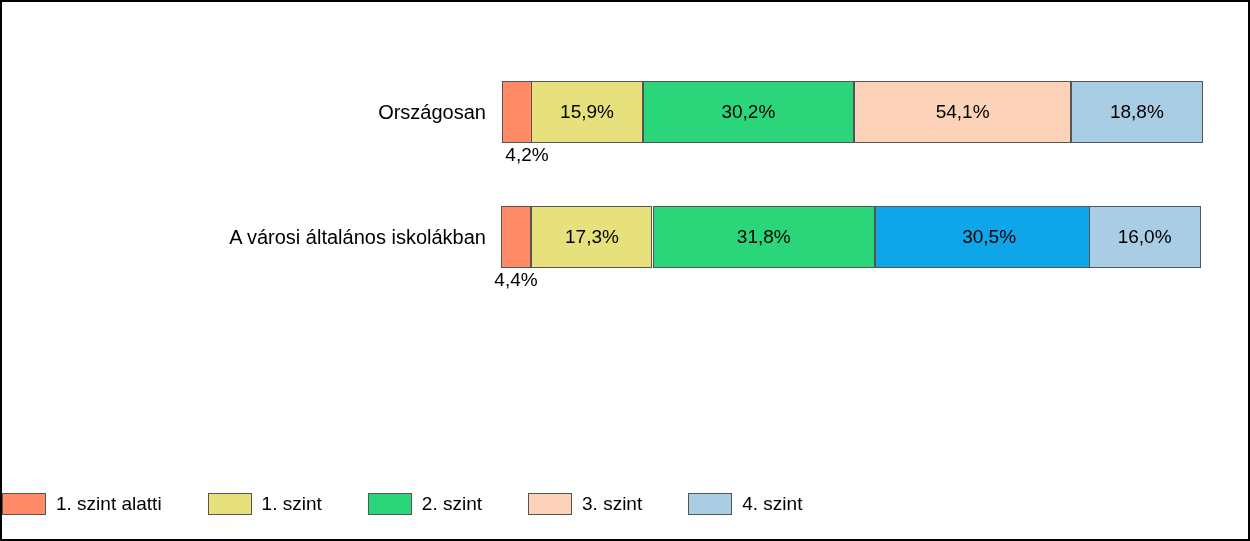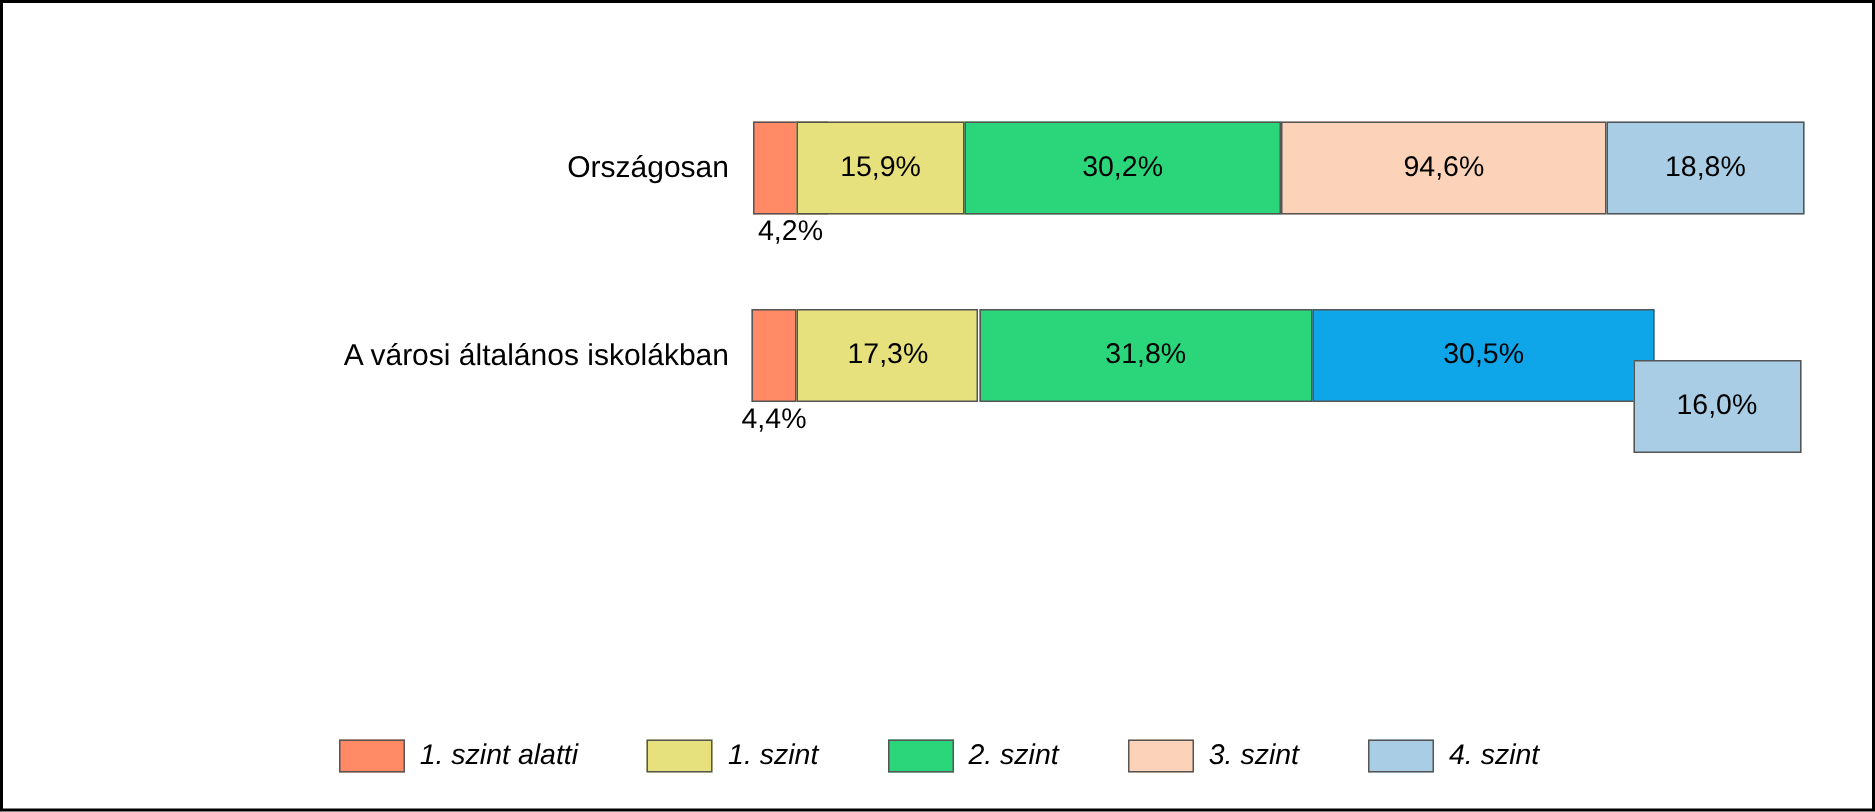--- a/index.html
+++ b/index.html
@@ -5,21 +5,21 @@
   html,body{margin:0;padding:0;font-family:Arial,Helvetica,sans-serif;font-size:16px;color:#000;}
   #frame{box-sizing:border-box;width:1250px;height:541px;border:2px solid #000;position:relative;background:#fff;}
   #note{position:absolute;left:6px;top:4px;font-style:italic;color:#888;font-size:15px;}
   #plot{position:absolute;left:0;top:60px;width:1248px;height:380px;}
   .row{display:flex;align-items:center;height:100px;margin-bottom:25px;position:relative;}
   .row:last-child{margin-bottom:0;}
   .ylabel{width:500px;text-align:right;padding-right:16px;font-size:20px;box-sizing:border-box;}
   .bar{position:relative;flex:0 0 700px;height:62px;}
   .seg{position:absolute;top:0;height:100%;display:flex;align-items:center;justify-content:center;box-sizing:border-box;border:1px solid #555;font-size:19px;white-space:nowrap;}
   .seg .lbl-below{position:absolute;top:100%;left:50%;transform:translateX(-50%);padding-top:2px;font-size:19px;white-space:nowrap;}
-  .legend{position:absolute;bottom:24px;left:0;width:1248px;display:flex;justify-content:center;gap:46px;font-size:19px;font-style:italic;}
+  .legend{position:absolute;bottom:24px;left:0;width:1248px;display:flex;justify-content:flex-start;gap:46px;font-size:19px;}
   .legend-item{display:flex;align-items:center;gap:10px;}
   .swatch{width:44px;height:22px;border:1px solid #555;box-sizing:border-box;}
 </style>
 </head>
 <body>
 <div id="frame">
 
   <div id="plot">
       <div class="row">
         <div class="ylabel">Országosan</div>
@@ -27,21 +27,21 @@
           <div class="seg" style="left: 0px; width: 50px; background: rgb(255, 138, 101);">
             <div class="lbl-below">4,2%</div>
           </div>
           <div class="seg" style="left: 29.4px; width: 111.3px; background: rgb(230, 224, 125);">
             <span>15,9%</span>
           </div>
           <div class="seg" style="left: 140.7px; width: 211.4px; background: rgb(43, 214, 123);">
             <span>30,2%</span>
           </div>
           <div class="seg" style="left: 352.1px; width: 217px; background: rgb(252, 211, 185);">
-            <span>94,6%</span>
+            <span>54,1%</span>
           </div>
           <div class="seg" style="left: 569.1px; width: 131.6px; background: rgb(169, 205, 228);">
             <span>18,8%</span>
           </div>
         </div>
       </div>
       <div class="row">
         <div class="ylabel">A városi általános iskolákban</div>
         <div class="bar">
           <div class="seg" style="left: -1.4px; width: 30.8px; background: rgb(255, 138, 101);">
@@ -49,21 +49,21 @@
           </div>
           <div class="seg" style="left: 29.4px; width: 121.1px; background: rgb(230, 224, 125);">
             <span>17,3%</span>
           </div>
           <div class="seg" style="left: 150.5px; width: 222.6px; background: rgb(43, 214, 123);">
             <span>31,8%</span>
           </div>
           <div class="seg" style="left: 373.1px; width: 228px; background: #0ea5e9;">
             <span>30,5%</span>
           </div>
-          <div class="seg" style="left: 586.6px; width: 112px; background: rgb(169, 205, 228); margin-top: 34px;">
+          <div class="seg" style="left: 586.6px; width: 112px; background: rgb(169, 205, 228);">
             <span>16,0%</span>
           </div>
         </div>
       </div>
       <div class="row">
       </div>
     </div>
 
   <div class="legend">
       <div class="legend-item">

